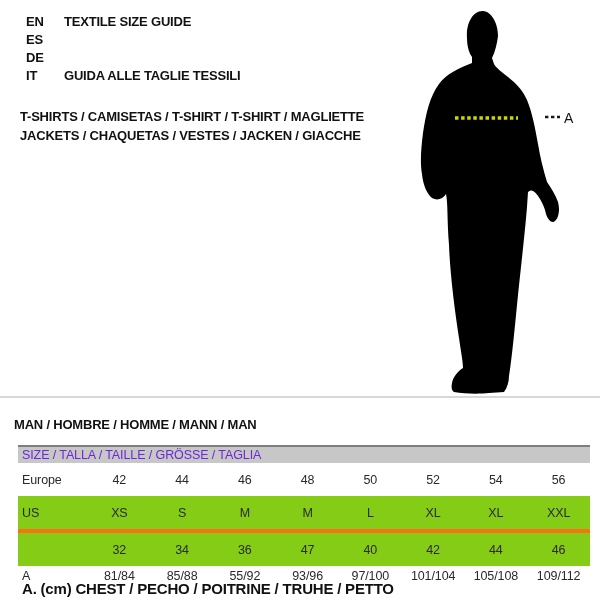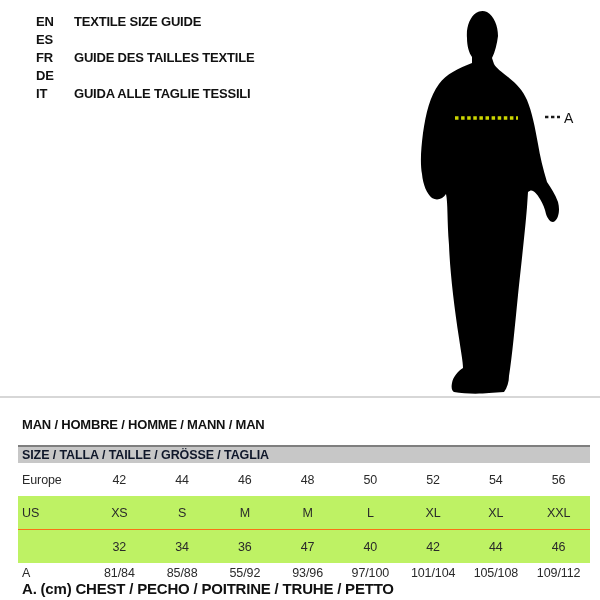--- a/index.html
+++ b/index.html
@@ -1,77 +1,77 @@
 <!DOCTYPE html>
 <html><head>
 <meta charset="utf-8">
 <style>
   html,body{margin:0;padding:0;background:#fff;}
   .canvas{
     position:relative;width:600px;height:600px;background:#fff;overflow:hidden;
     font-family:"Liberation Sans","DejaVu Sans",sans-serif;color:#111;
   }
   
-  .lang-list{position:absolute;left:36px;top:13px;}
+  .lang-list{position:absolute;left:26px;top:13px;}
   .lang-row{display:flex;height:18px;line-height:18px;font-size:13px;font-weight:bold;letter-spacing:-0.2px;}
   .lang-code{width:38px;flex:0 0 38px;}
   .lang-label{white-space:nowrap;text-align:right;}
   
   .category-lines{position:absolute;left:20px;top:107px;font-size:13px;font-weight:bold;line-height:19px;letter-spacing:-0.2px;white-space:nowrap;}
   
   .figure-wrap{position:absolute;left:405px;top:0;width:195px;height:400px;}
   .figure-wrap svg{display:block;width:195px;height:400px;}
   
   .divider{position:absolute;left:0;top:396px;width:600px;height:2px;background:#d7d7d7;}
   
-  .section-title{position:absolute;left:22px;top:417px;font-size:13px;font-weight:bold;letter-spacing:-0.2px;white-space:nowrap;}
+  .section-title{position:absolute;left:14px;top:417px;font-size:13px;font-weight:bold;letter-spacing:-0.2px;white-space:nowrap;}
   
   .table-wrap{position:absolute;left:18px;top:445px;width:572px;}
   table.size-table{border-collapse:collapse;table-layout:fixed;width:572px;}
   table.size-table thead td{
     background:#c7c7c7;border-top:2px solid #7e7e7e;height:16px;line-height:16px;
-    font-size:12.5px;color:#0f172a;padding:0 16px 0 4px;text-align:left;letter-spacing:-0.1px;white-space:nowrap;font-weight:bold;
+    font-size:12.5px;color:#6d28d9;padding:0 16px 0 4px;text-align:left;letter-spacing:-0.1px;white-space:nowrap;
   }
   table.size-table tbody td{
     height:33px;line-height:16px;text-align:center;font-size:12.5px;color:#2a2a2a;
     padding:0;letter-spacing:-0.1px;white-space:nowrap;
   }
   table.size-table tbody tr:last-child td{height:19px;line-height:21px;}
   table.size-table td.row-label{text-align:left;padding-left:4px;}
-  table.size-table tr.shaded td{background:#bef264;}
-  table.size-table tr.shaded + tr.shaded td{border-top:1px solid #f97316;}
+  table.size-table tr.shaded td{background:#84cc16;}
+  table.size-table tr.shaded + tr.shaded td{border-top:4px solid #f97316;}
   
   .footnote{position:absolute;left:22px;top:548px;font-size:15px;font-weight:bold;letter-spacing:-0.2px;white-space:nowrap;margin-top:32px;}
 </style>
 </head>
 <body>
 
 <div class="canvas">
 
   <div class="lang-list">
       <div class="lang-row">
         <span class="lang-code">EN</span>
         <span class="lang-label">TEXTILE SIZE GUIDE</span>
       </div>
       <div class="lang-row">
         <span class="lang-code">ES</span>
       </div>
       <div class="lang-row">
-        <span class="lang-code">FR</span>
-        <span class="lang-label">GUIDE DES TAILLES TEXTILE</span>
-      </div>
-      <div class="lang-row">
         <span class="lang-code">DE</span>
       </div>
       <div class="lang-row">
         <span class="lang-code">IT</span>
         <span class="lang-label">GUIDA ALLE TAGLIE TESSILI</span>
       </div>
     </div>
 
+  <div class="category-lines">
+    <div>T-SHIRTS / CAMISETAS / T-SHIRT / T-SHIRT / MAGLIETTE</div>
+    <div>JACKETS / CHAQUETAS / VESTES / JACKEN / GIACCHE</div>
+  </div>
 
   <div class="figure-wrap">
     <svg viewBox="0 0 195 400" xmlns="http://www.w3.org/2000/svg">
       <path d="M 71 13
                C 65 17 61 27 62 38
                C 62 46 64 53 67 57
                L 67 63
                C 54 68 41 74 34 84
                C 25 96 21 113 18 133
                C 16 149 15 163 17 174

